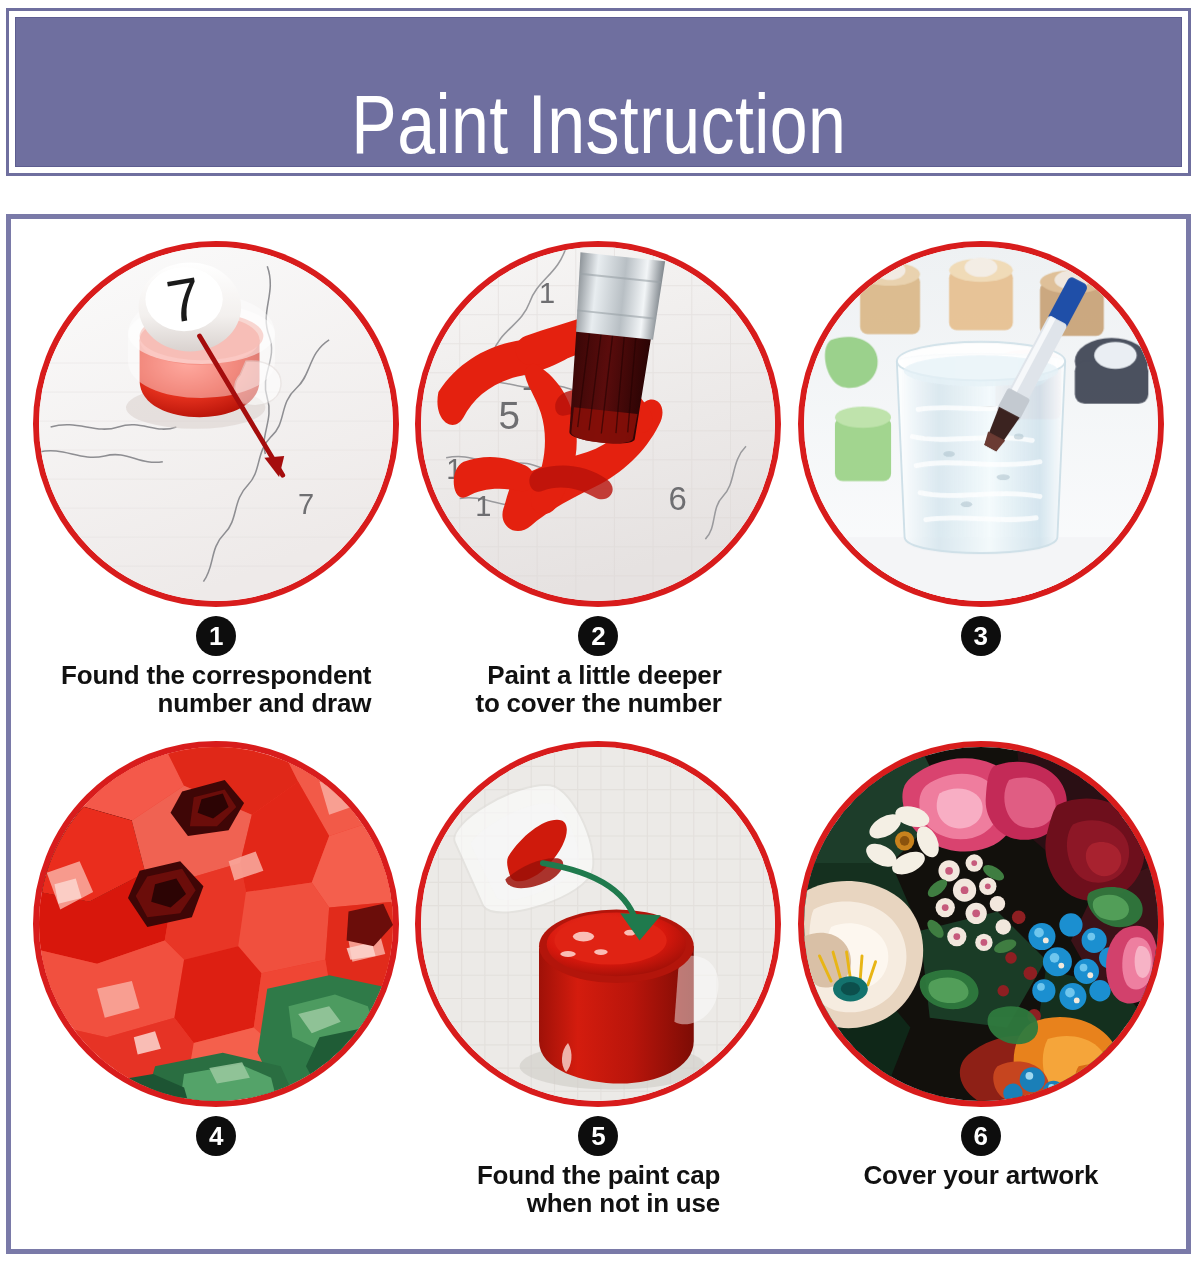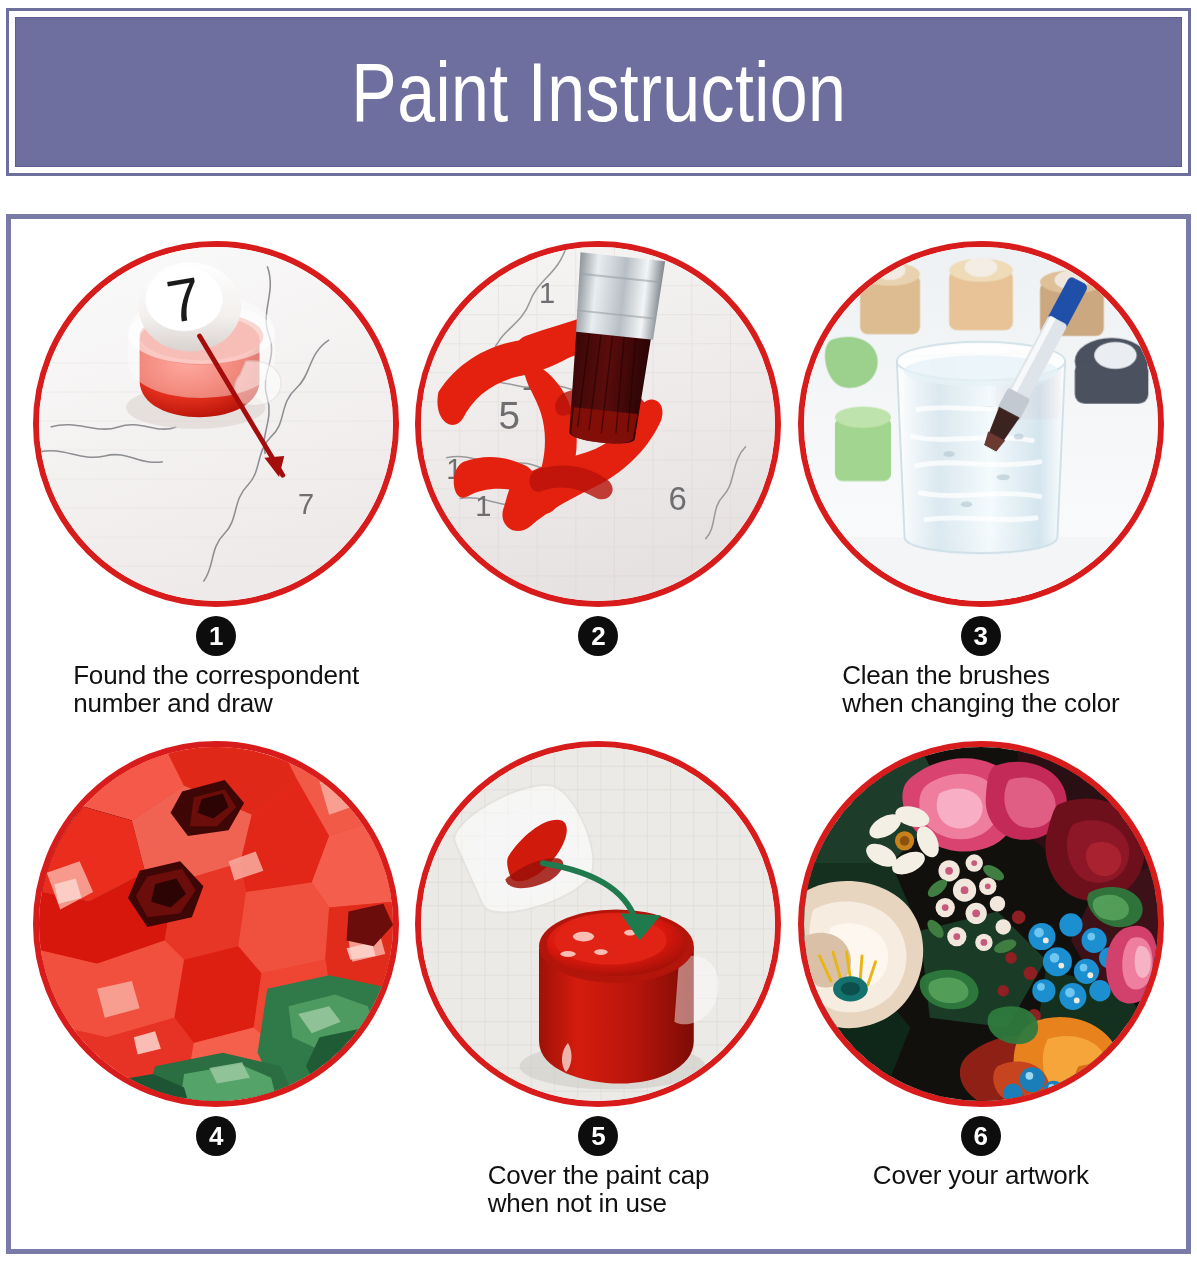--- a/index.html
+++ b/index.html
@@ -27,21 +27,21 @@
     background: #ffffff;
     padding: 6px;
   }
   .header-inner {
     width: 100%;
     height: 100%;
     box-sizing: border-box;
     background: #6f6f9f;
     border: 1px solid #5d5d90;
     display: flex;
-    align-items: center;
+    align-items: flex-end;
     justify-content: center;
   }
   .header-title {
     color: #ffffff;
     font-family: "Liberation Sans Narrow", "Liberation Sans", sans-serif;
     font-size: 83px;
     line-height: 1;
     font-weight: 400;
     letter-spacing: 0.5px;
     transform: scaleX(0.82);
@@ -110,25 +110,25 @@
     align-items: center;
     justify-content: center;
     font-size: 26px;
     font-weight: bold;
     line-height: 1;
     margin-top: 9px;
     flex: 0 0 auto;
   }
   .step-caption {
     margin-top: 5px;
-    text-align: left;
+    text-align: right;
     color: #111111;
     font-size: 26px;
     line-height: 1.08;
-    font-weight: 400;
+    font-weight: 700;
     letter-spacing: -0.2px;
     white-space: pre-line;
     padding: 0 4px;
   }
 </style>
 </head>
 <body>
 
 <div class="header-banner">
   <div class="header-inner">
@@ -261,20 +261,22 @@
             <g stroke="#230303" stroke-width="1.4" opacity="0.6">
               <path d="M168 92 L166 190 M180 90 L178 192 M192 88 L191 194 M204 88 L206 192 M216 90 L218 190"></path>
             </g>
 
             <path d="M150 10 L238 10 L234 92 L154 92 Z" fill="url(#ferrule2)"></path>
             <path d="M152 32 L236 32 M153 70 L235 70" stroke="#9aa1a6" stroke-width="2" fill="none" opacity="0.6"></path>
           </g>
         </svg>
       </div>
       <div class="step-badge">2</div>
+      <div class="step-caption">Paint a little deeper
+to cover the number</div>
     </div>
 
     <div class="step-cell">
       <div class="photo-circle">
         <svg viewBox="0 0 366 366" preserveAspectRatio="xMidYMid slice">
           <defs>
             <linearGradient id="bg3" x1="0" y1="0" x2="0" y2="1">
               <stop offset="0%" stop-color="#eef1f3"></stop>
               <stop offset="100%" stop-color="#fbfcfd"></stop>
             </linearGradient>
@@ -348,22 +350,20 @@
             <rect x="212" y="18" width="22" height="52" rx="5" fill="#1f4fa8"></rect>
             <rect x="212" y="64" width="22" height="96" rx="4" fill="#dfe4ea"></rect>
             <rect x="214" y="64" width="6" height="96" fill="#f6f8fa"></rect>
             <rect x="210" y="150" width="26" height="26" rx="3" fill="#c3c9d0"></rect>
             <path d="M211 172 L235 172 L230 214 L216 214 Z" fill="#3b2320"></path>
             <path d="M213 200 L233 200 L230 214 L216 214 Z" fill="#6b3b33"></path>
           </g>
         </svg>
       </div>
       <div class="step-badge">3</div>
-      <div class="step-caption">Clean the brushes
-when changing the color</div>
     </div>
 
     <div class="step-cell">
       <div class="photo-circle">
         <svg viewBox="0 0 366 366" preserveAspectRatio="xMidYMid slice">
           <rect x="0" y="0" width="366" height="366" fill="#ef3b2c"></rect>
 
           <g>
             <path d="M0 0 L130 0 L150 40 L96 76 L40 60 L0 96 Z" fill="#f4594a"></path>
             <path d="M130 0 L250 0 L268 36 L220 70 L150 40 Z" fill="#e02818"></path>
@@ -480,21 +480,21 @@
             <ellipse cx="152" cy="214" rx="8" ry="3"></ellipse>
           </g>
 
           <path d="M152 306 C158 316 156 330 150 336 C144 330 144 314 152 306 Z" fill="#f4cfc8" opacity="0.85"></path>
 
           <path d="M126 120 C186 130 216 152 224 186" stroke="#1f7a4d" stroke-width="6" fill="none" stroke-linecap="round"></path>
           <path d="M226 200 L206 172 L248 174 Z" fill="#1f7a4d"></path>
         </svg>
       </div>
       <div class="step-badge">5</div>
-      <div class="step-caption">Cover the paint cap
+      <div class="step-caption">Found the paint cap
 when not in use</div>
     </div>
 
     <div class="step-cell">
       <div class="photo-circle">
         <svg viewBox="0 0 366 366" preserveAspectRatio="xMidYMid slice">
           <rect x="0" y="0" width="366" height="366" fill="#12100c"></rect>
 
           <g>
             <path d="M0 0 L120 0 L150 60 L90 120 L0 120 Z" fill="#1d3d2a"></path>

